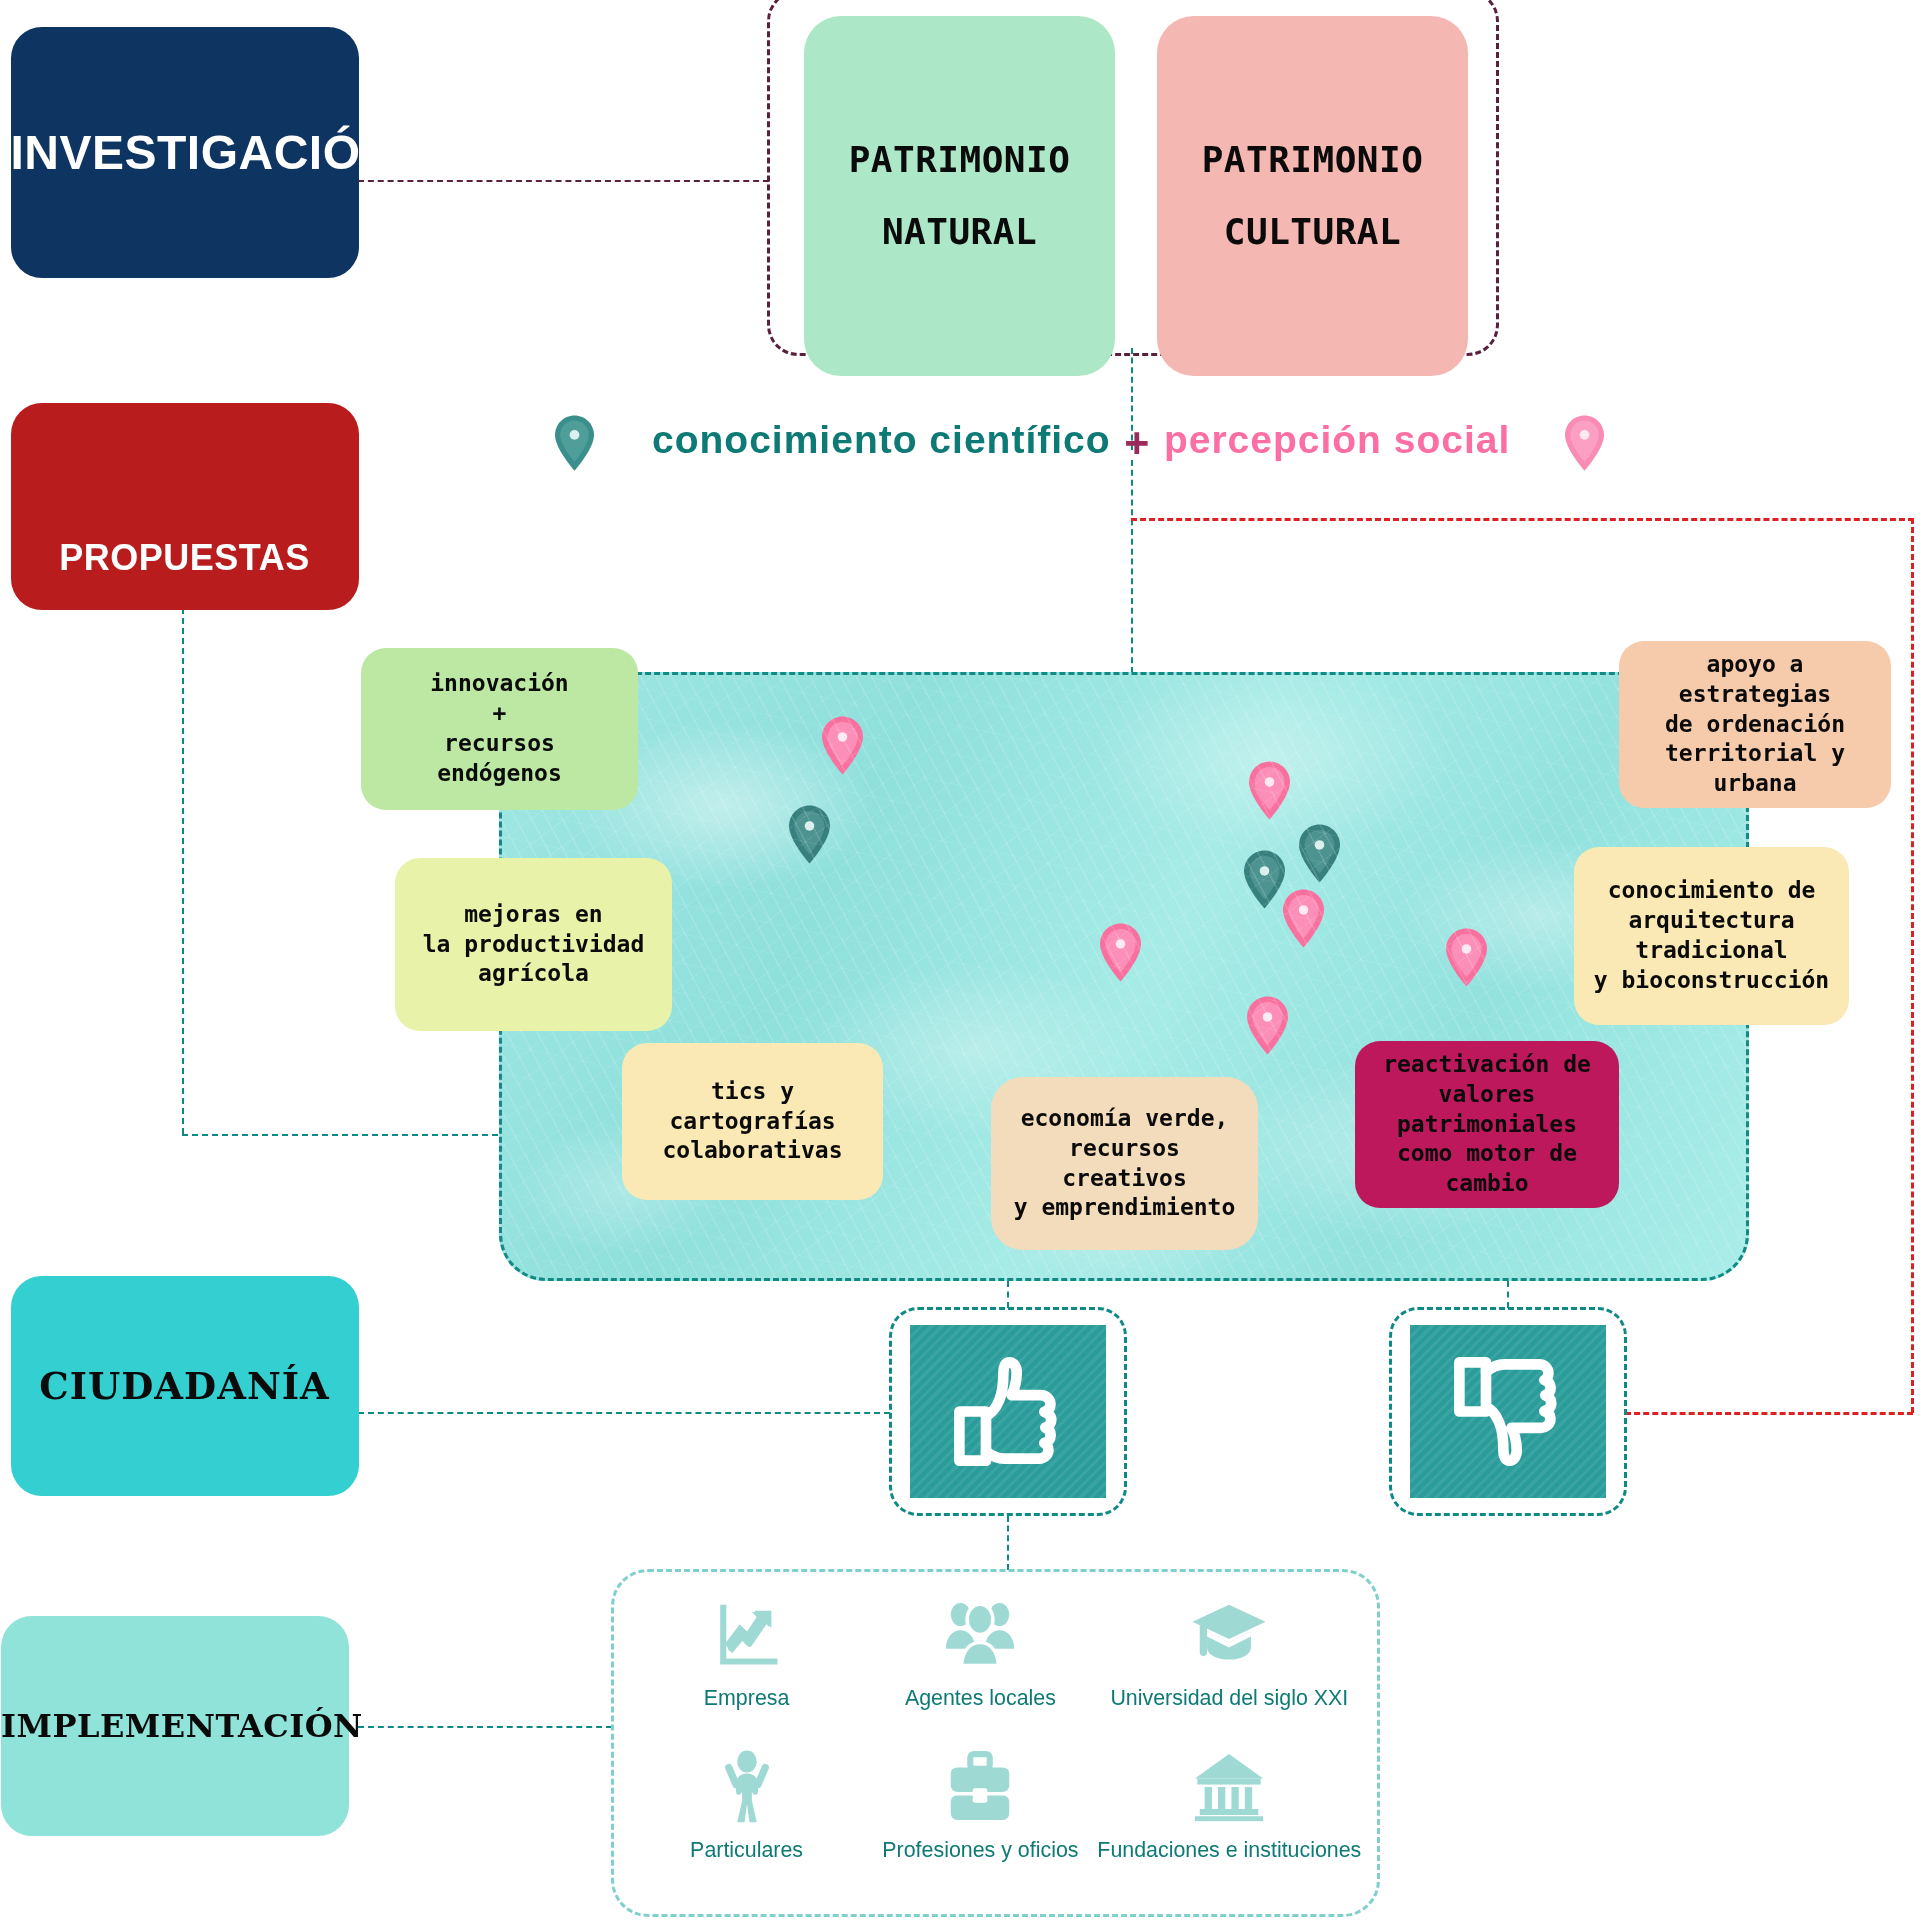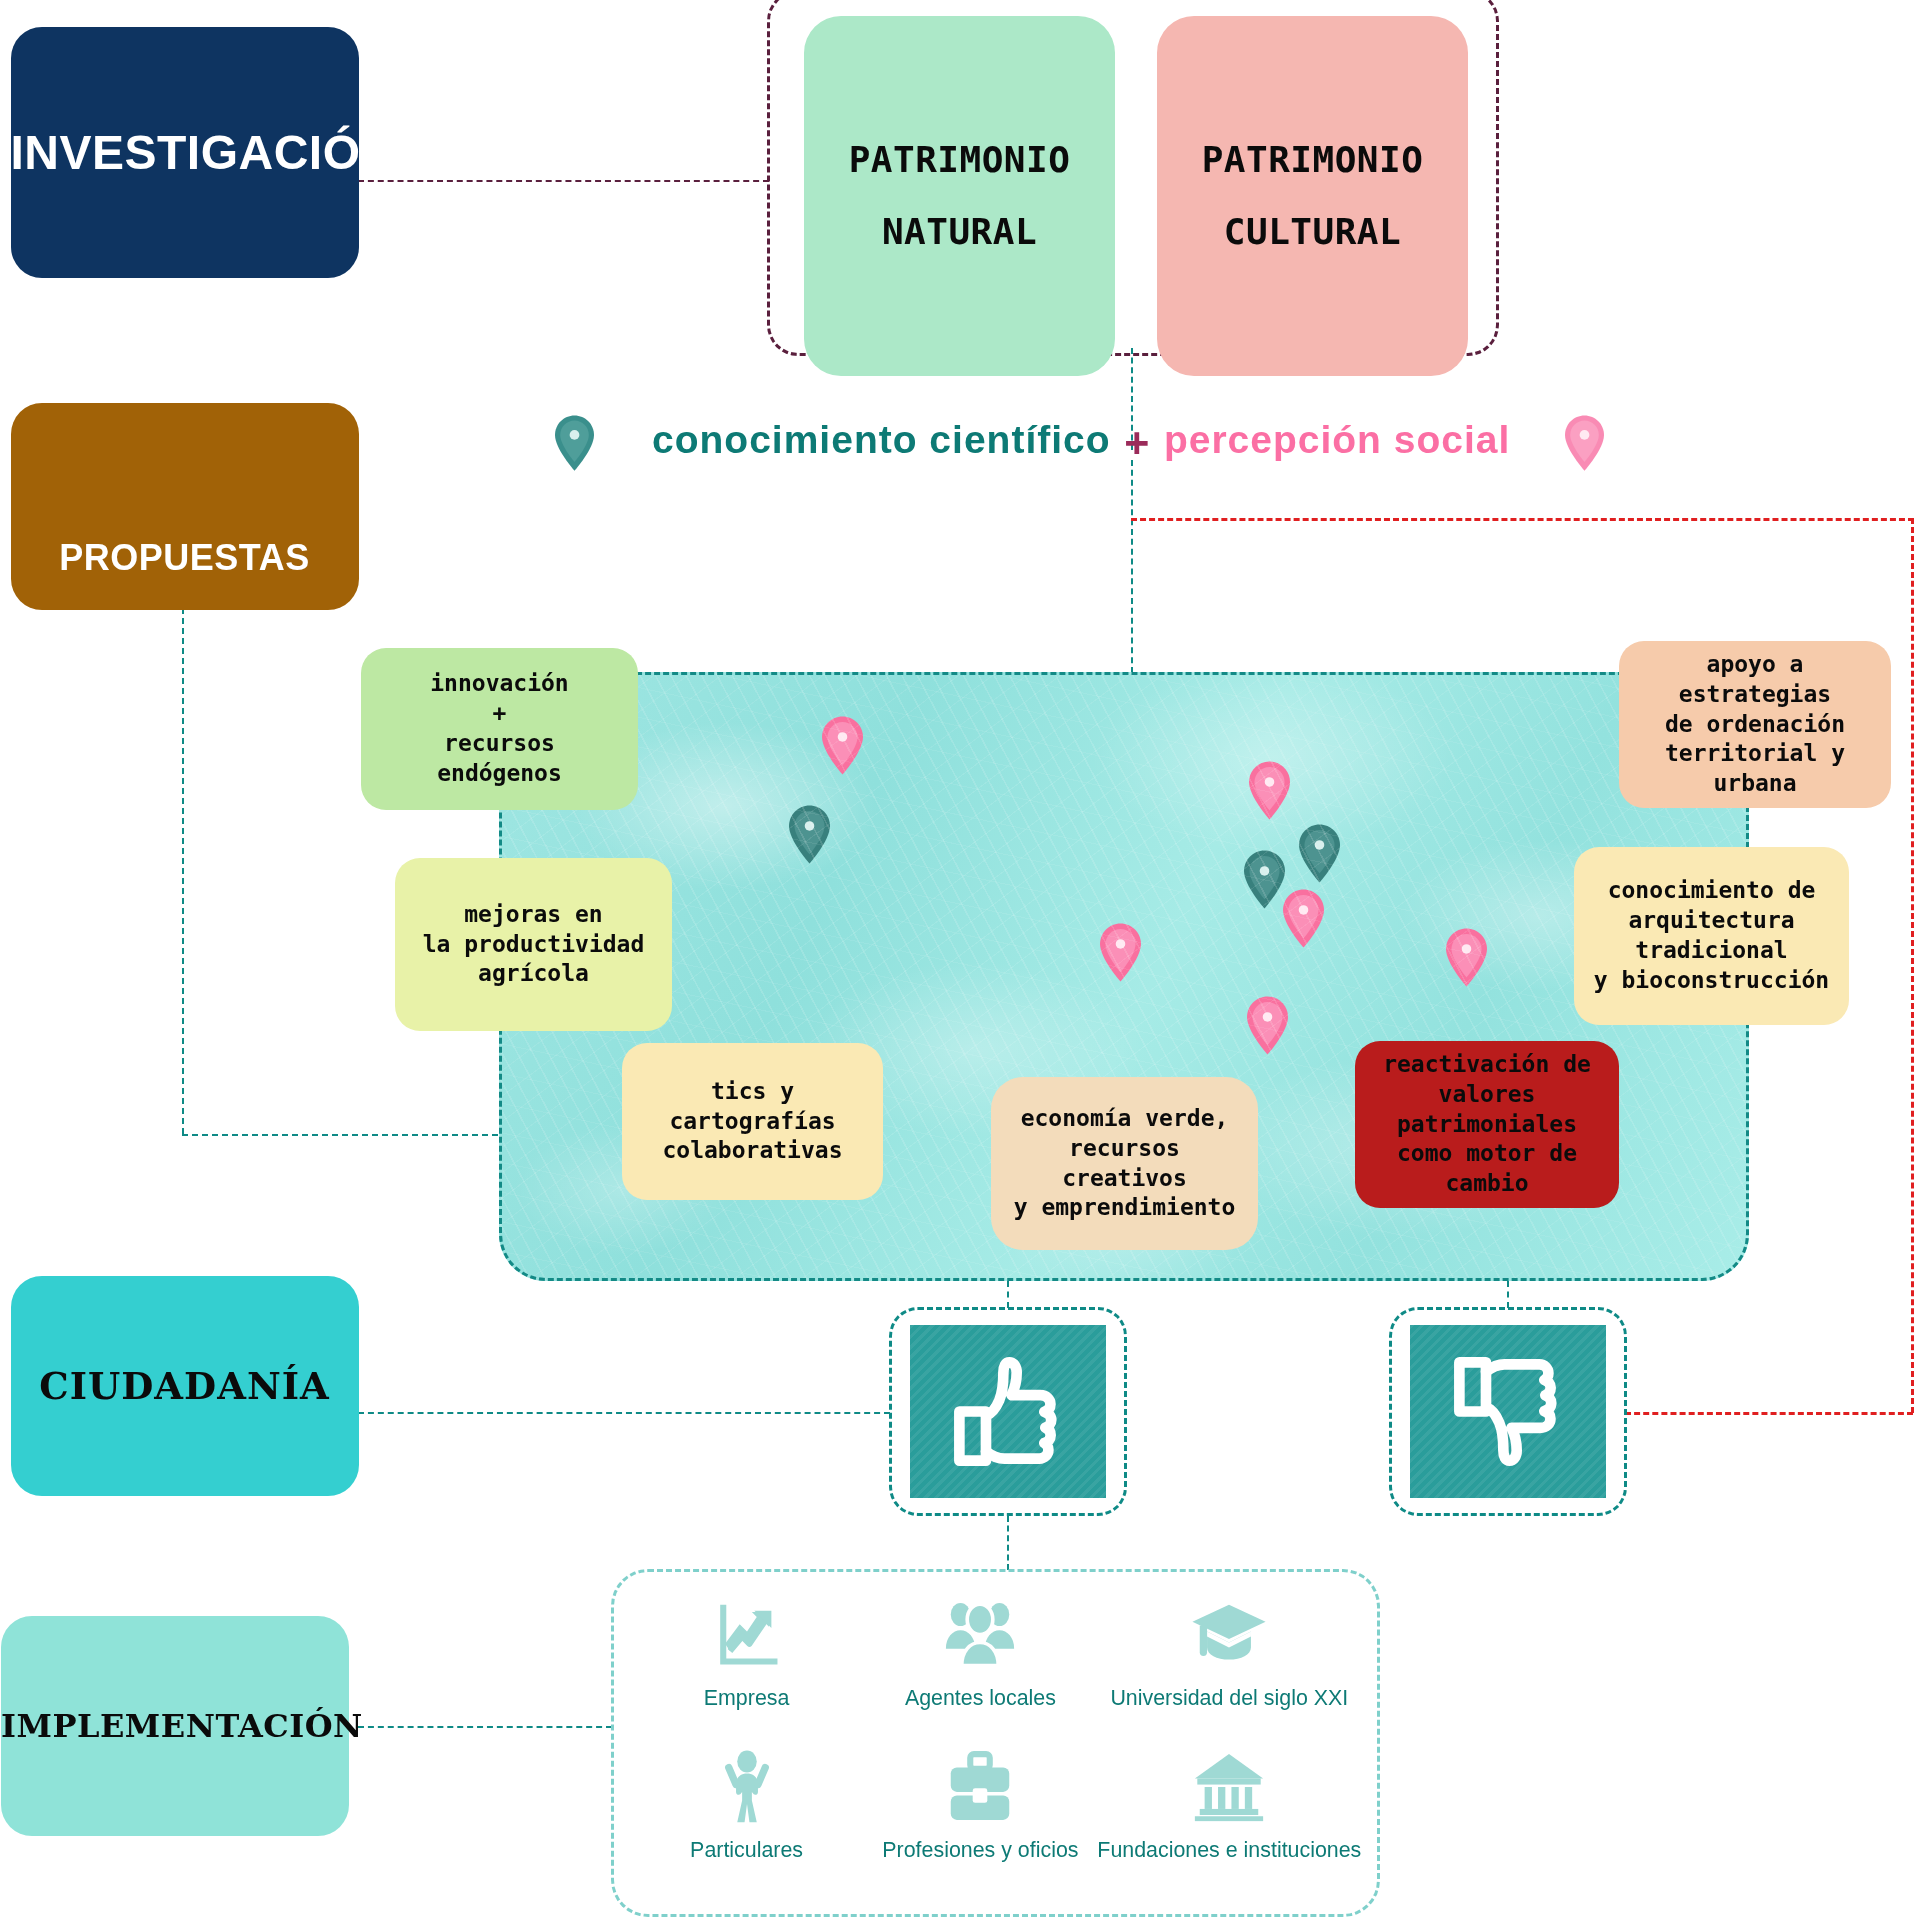--- a/index.html
+++ b/index.html
@@ -10,21 +10,21 @@
 
   
   .pill{position:absolute;border-radius:31px;display:flex;align-items:center;
         box-sizing:border-box;}
   .pill .lbl{width:100%;text-align:center;}
 
   #pill-investigacion{left:10.5px;top:27px;width:348px;height:251px;background:#0e3461;}
   #pill-investigacion .lbl{color:#ffffff;font-family:"Liberation Sans",sans-serif;
         font-weight:700;font-size:48px;letter-spacing:0.5px;}
 
-  #pill-propuestas{left:10.5px;top:403px;width:348px;height:207px;background:#a16207;}
+  #pill-propuestas{left:10.5px;top:403px;width:348px;height:207px;background:#b91c1c;}
   #pill-propuestas .lbl{color:#ffffff;font-family:"Liberation Sans",sans-serif;
         font-weight:700;font-size:36px;letter-spacing:0.5px;
         position:absolute;bottom:31px;left:0;}
 
   #pill-ciudadania{left:10.5px;top:1276px;width:348px;height:220px;background:#34cfd0;}
   #pill-ciudadania .lbl{color:#0b0b0b;font-family:"DejaVu Serif",serif;
         font-weight:700;font-size:37px;letter-spacing:1px;}
 
   #pill-implementacion{left:1px;top:1616px;width:348px;height:220px;background:#8fe3d8;}
   #pill-implementacion .lbl{color:#0b0b0b;font-family:"DejaVu Serif",serif;
@@ -77,21 +77,21 @@
   
   .prop{position:absolute;border-radius:25px;display:flex;align-items:center;
         justify-content:center;text-align:center;box-sizing:border-box;padding:11.5px 15.7px;}
   .prop .t{color:#0b0b0b;font-family:"DejaVu Sans Mono",monospace;font-weight:700;
         font-size:23px;line-height:1.30;white-space:pre-line;letter-spacing:0px;}
 
   #prop-innovacion{left:361px;top:648px;width:277px;height:162px;background:#bde8a3;}
   #prop-mejoras{left:395px;top:858px;width:277px;height:173px;background:#e8f2a8;}
   #prop-tics{left:622px;top:1043px;width:261px;height:157px;background:#fae9b4;}
   #prop-economia{left:991px;top:1077px;width:267px;height:173px;background:#f3dcbb;border-radius:32px;}
-  #prop-reactivacion{left:1355px;top:1041px;width:264px;height:167px;background:#b91c1c;}
+  #prop-reactivacion{left:1355px;top:1041px;width:264px;height:167px;background:#be185d;}
   #prop-arquitectura{left:1574px;top:847px;width:275px;height:178px;background:#fae9b4;}
   #prop-apoyo{left:1619px;top:641px;width:272px;height:167px;background:#f6cbab;}
 
   
   .thumb-wrap{position:absolute;border:3.7px dashed #0e8a86;border-radius:29px;
         box-sizing:border-box;display:flex;align-items:center;justify-content:center;}
   #thumb-up-wrap{left:889px;top:1307px;width:238px;height:209px;}
   #thumb-down-wrap{left:1389px;top:1307px;width:238px;height:209px;}
   .thumb-box{width:196px;height:173px;background:#2a9d9b;
         background-image:repeating-linear-gradient(135deg,rgba(255,255,255,.07) 0 3.1px,transparent 3.1px 7.3px);

